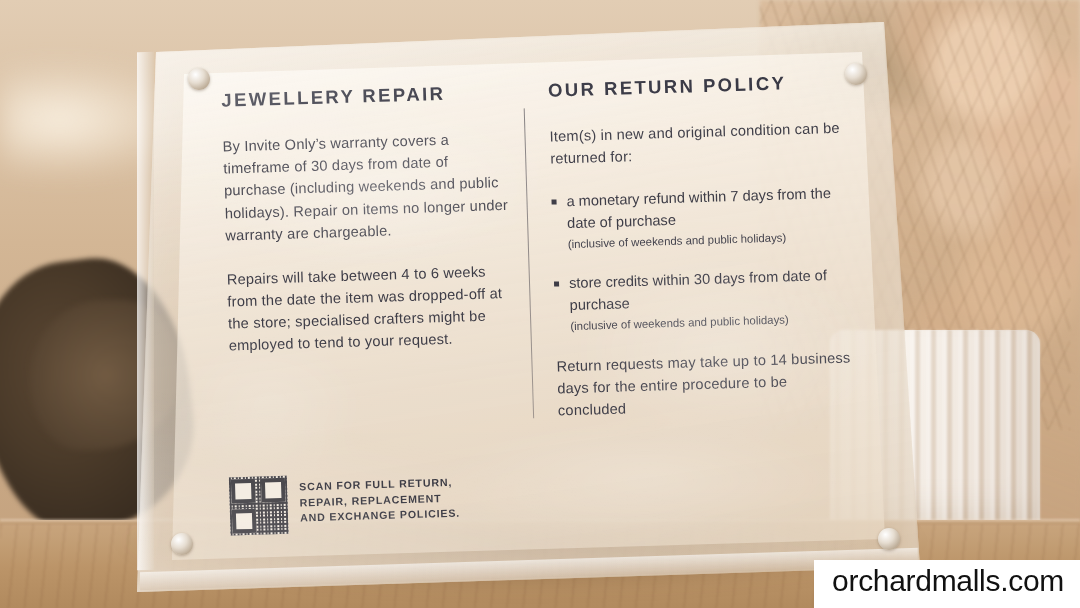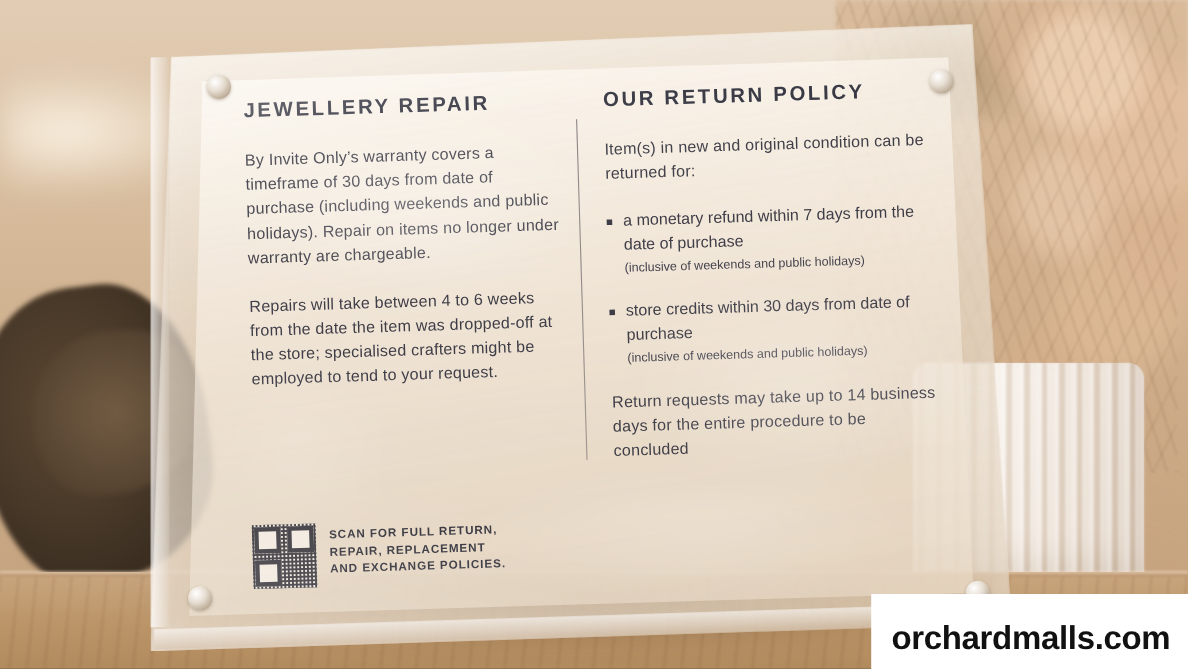--- a/index.html
+++ b/index.html
@@ -324,23 +324,23 @@
   #haze1 { left: 210px; top: 110px; width: 340px; height: 160px; opacity: .45; }
   #haze2 { left: 560px; top: 250px; width: 330px; height: 200px; opacity: .38; }
   #haze3 { left: 430px; top: 420px; width: 430px; height: 120px; opacity: .40; }
   #haze4 { left: 170px; top: 330px; width: 200px; height: 150px; opacity: .28; }
 
   
   .watermark {
     position: absolute;
     right: 0; bottom: 0;
     background: #ffffff;
-    padding: 24px 16px 10px 18px;
+    padding: 4px 16px 10px 18px;
     font-size: 30px;
-    font-weight: 700;
+    font-weight: 400;
     color: #111111;
     letter-spacing: -.3px;
     font-family: "Liberation Sans", sans-serif;
   }
 </style>
 </head>
 <body>
 
 <div id="scene">
 

